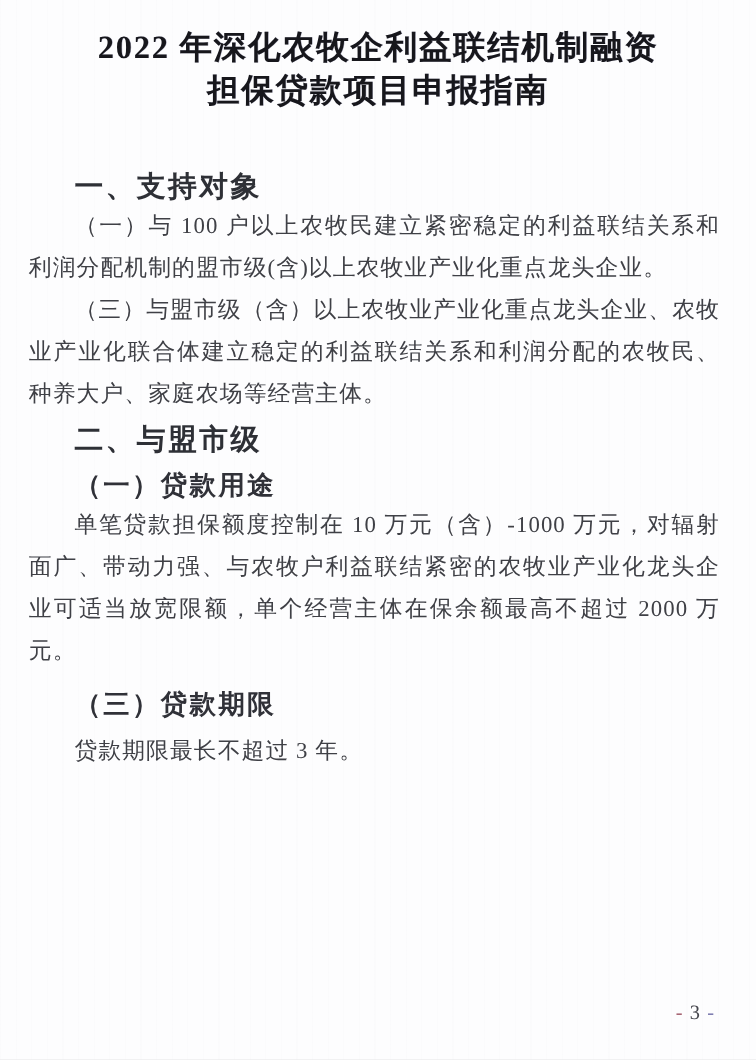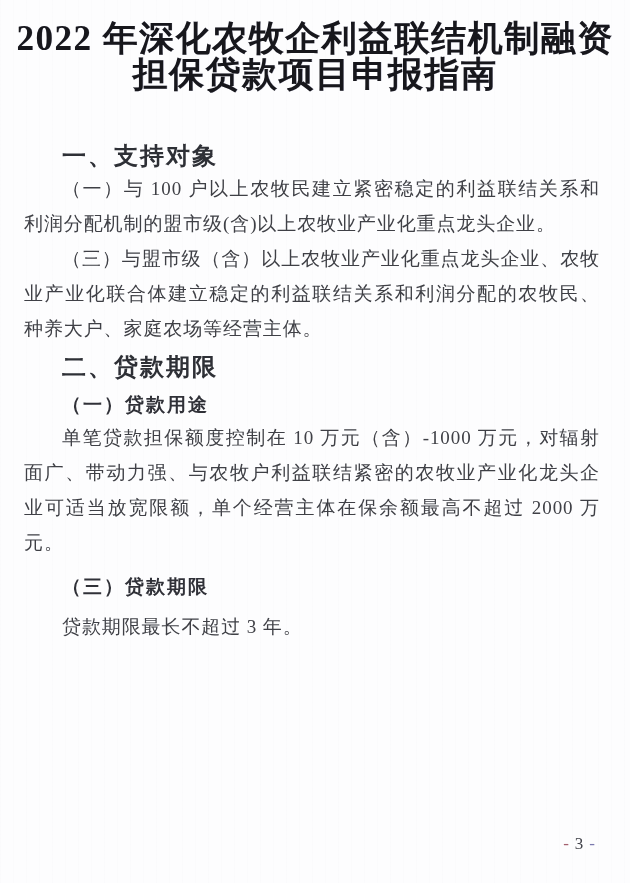--- a/index.html
+++ b/index.html
@@ -15,21 +15,21 @@
       rgba(120,120,130,0.015) 0px, rgba(120,120,130,0.015) 1px,
       transparent 1px, transparent 13px);
     overflow: hidden;
     font-family: "Liberation Serif", "DejaVu Serif", serif;
     color: #3f4046;
   }
   .doc-title {
     margin: 0;
     padding-top: 21px;
     text-align: center;
-    font-size: 35px;
+    font-size: 27px;
     line-height: 36px;
     font-weight: bold;
     letter-spacing: 1.5px;
     color: #17171c;
     text-shadow: 0.4px 0 0 rgba(40,40,90,0.35);
   }
   .content {
     padding: 0 30px 0 24px;
     font-size: 19px;
     letter-spacing: 0.9px;
@@ -42,21 +42,21 @@
     font-weight: bold;
     line-height: 30px;
     color: #2e3036;
     letter-spacing: 2px;
   }
   .sec-heading.first { margin-top: 48px; }
   .sec-heading.second { margin-top: 6px; }
   .sub-heading {
     margin: 0;
     padding-left: 38px;
-    font-size: 19px;
+    font-size: 22px;
     font-weight: bold;
     line-height: 30px;
     color: #303138;
     letter-spacing: 2px;
   }
   .mt8  { margin-top: 8px; }
   .mt10 { margin-top: 10px; }
   .mt12 { margin-top: 12px; }
   .body-para {
     margin: 0;
@@ -93,21 +93,21 @@
 
   <div class="content">
 
     <h2 class="sec-heading first">一、支持对象</h2>
 
     <p class="body-para">（一）与 100 户以上农牧民建立紧密稳定的利益联结关系和利润分配机制的盟市级(含)以上农牧业产业化重点龙头企业。</p>
 
 
     <p class="body-para">（三）与盟市级（含）以上农牧业产业化重点龙头企业、农牧业产业化联合体建立稳定的利益联结关系和利润分配的农牧民、种养大户、家庭农场等经营主体。</p>
 
-    <h2 class="sec-heading second">二、贷款期限</h2>
+    <h2 class="sec-heading second">二、与盟市级</h2>
 
     <h3 class="sub-heading mt8">（一）贷款用途</h3>
 
 
 
     <p class="body-para">单笔贷款担保额度控制在 10 万元（含）-1000 万元，对辐射面广、带动力强、与农牧户利益联结紧密的农牧业产业化龙头企业可适当放宽限额，单个经营主体在保余额最高不超过 2000 万元。</p>
 
     <h3 class="sub-heading mt12">（三）贷款期限</h3>
 
     <p class="body-para mt7">贷款期限最长不超过 3 年。</p>

